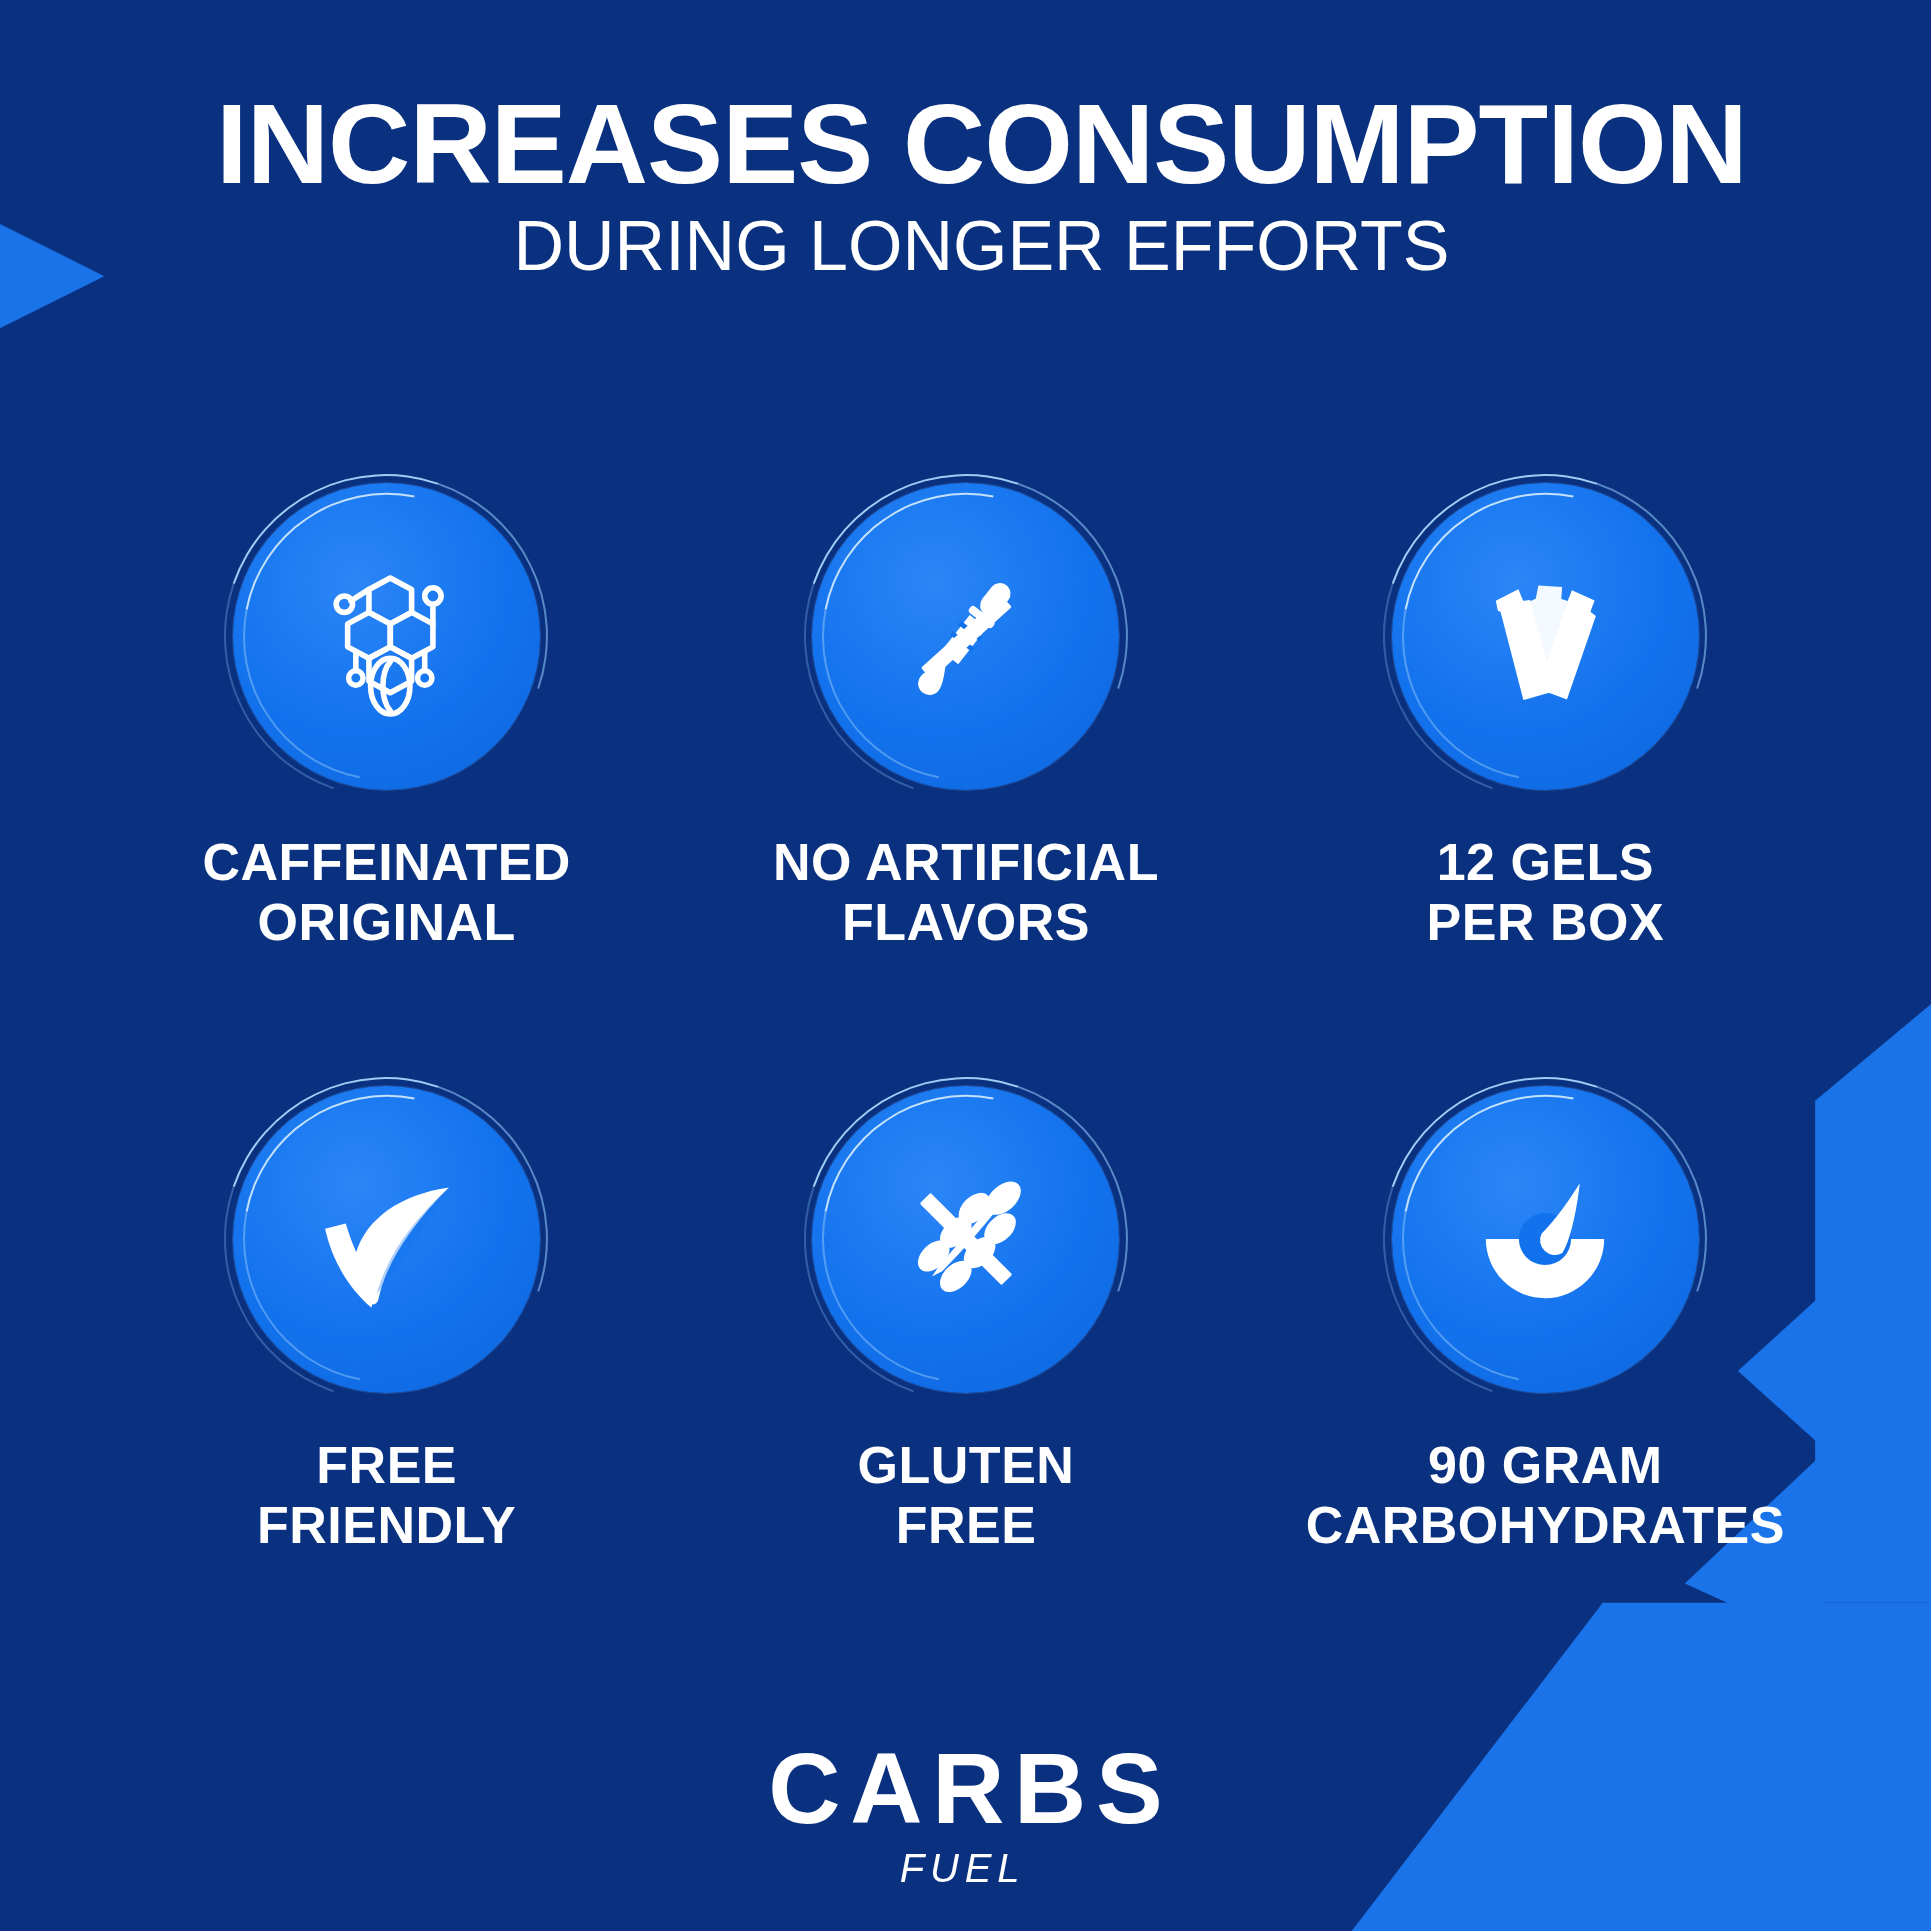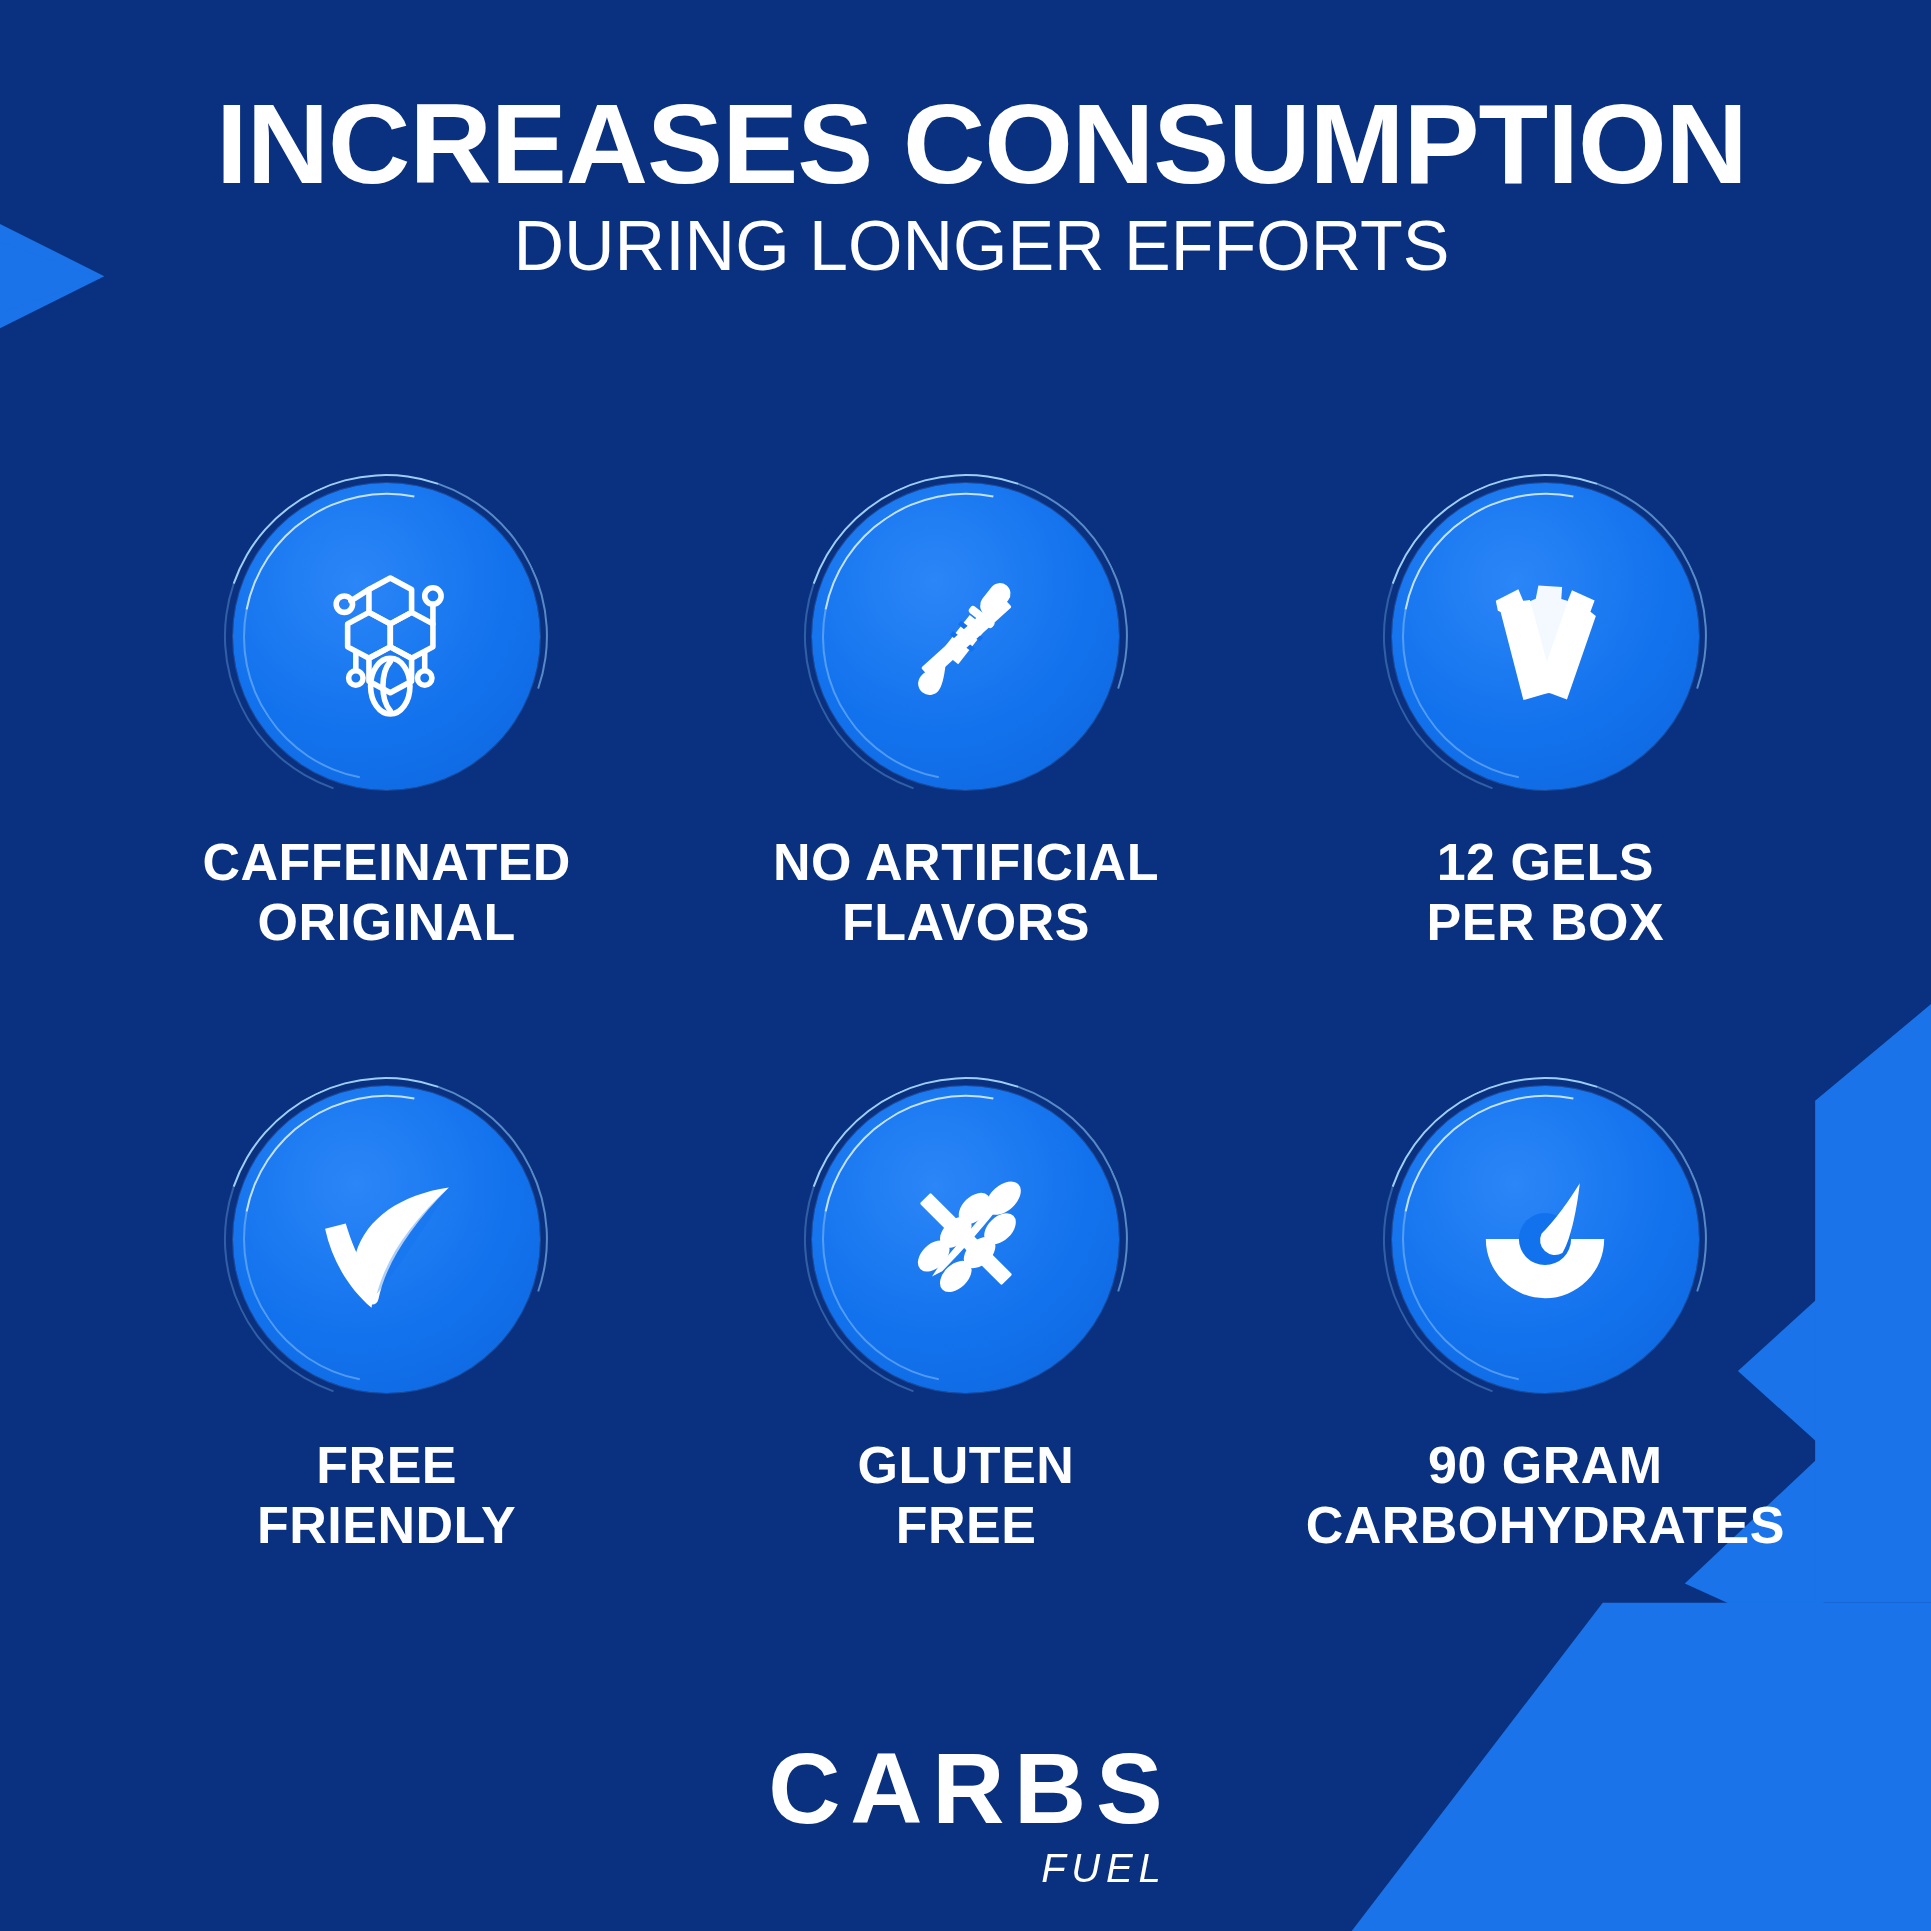--- a/index.html
+++ b/index.html
@@ -116,21 +116,21 @@
 
   
   .logo {
     position: absolute;
     left: 0;
     top: 1738px;
     width: 1931px;
     z-index: 3;
     text-align: center;
   }
-  .logo-inner { display: inline-block; text-align: right; }
+  .logo-inner { display: inline-block; text-align: center; }
   .logo-word {
     display: block;
     color: #ffffff;
     font-size: 100px;
     font-weight: 700;
     letter-spacing: 9.7px;
     line-height: 1;
     text-indent: 9.7px;
   }
   .logo-sub {

